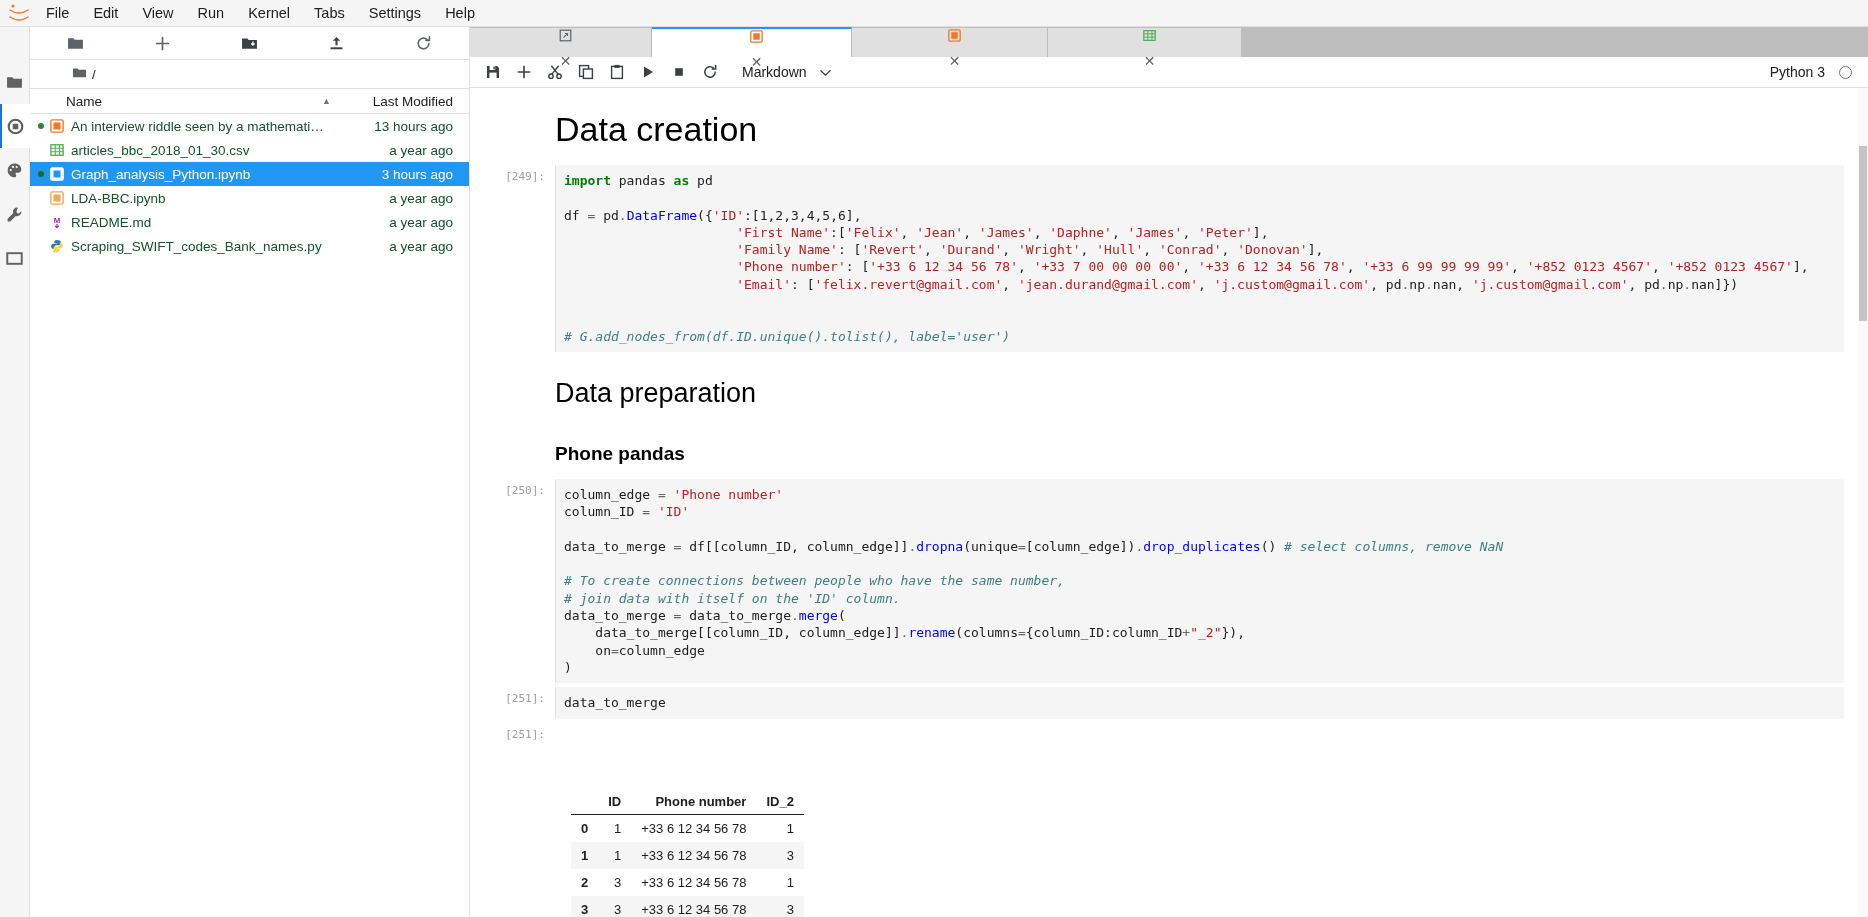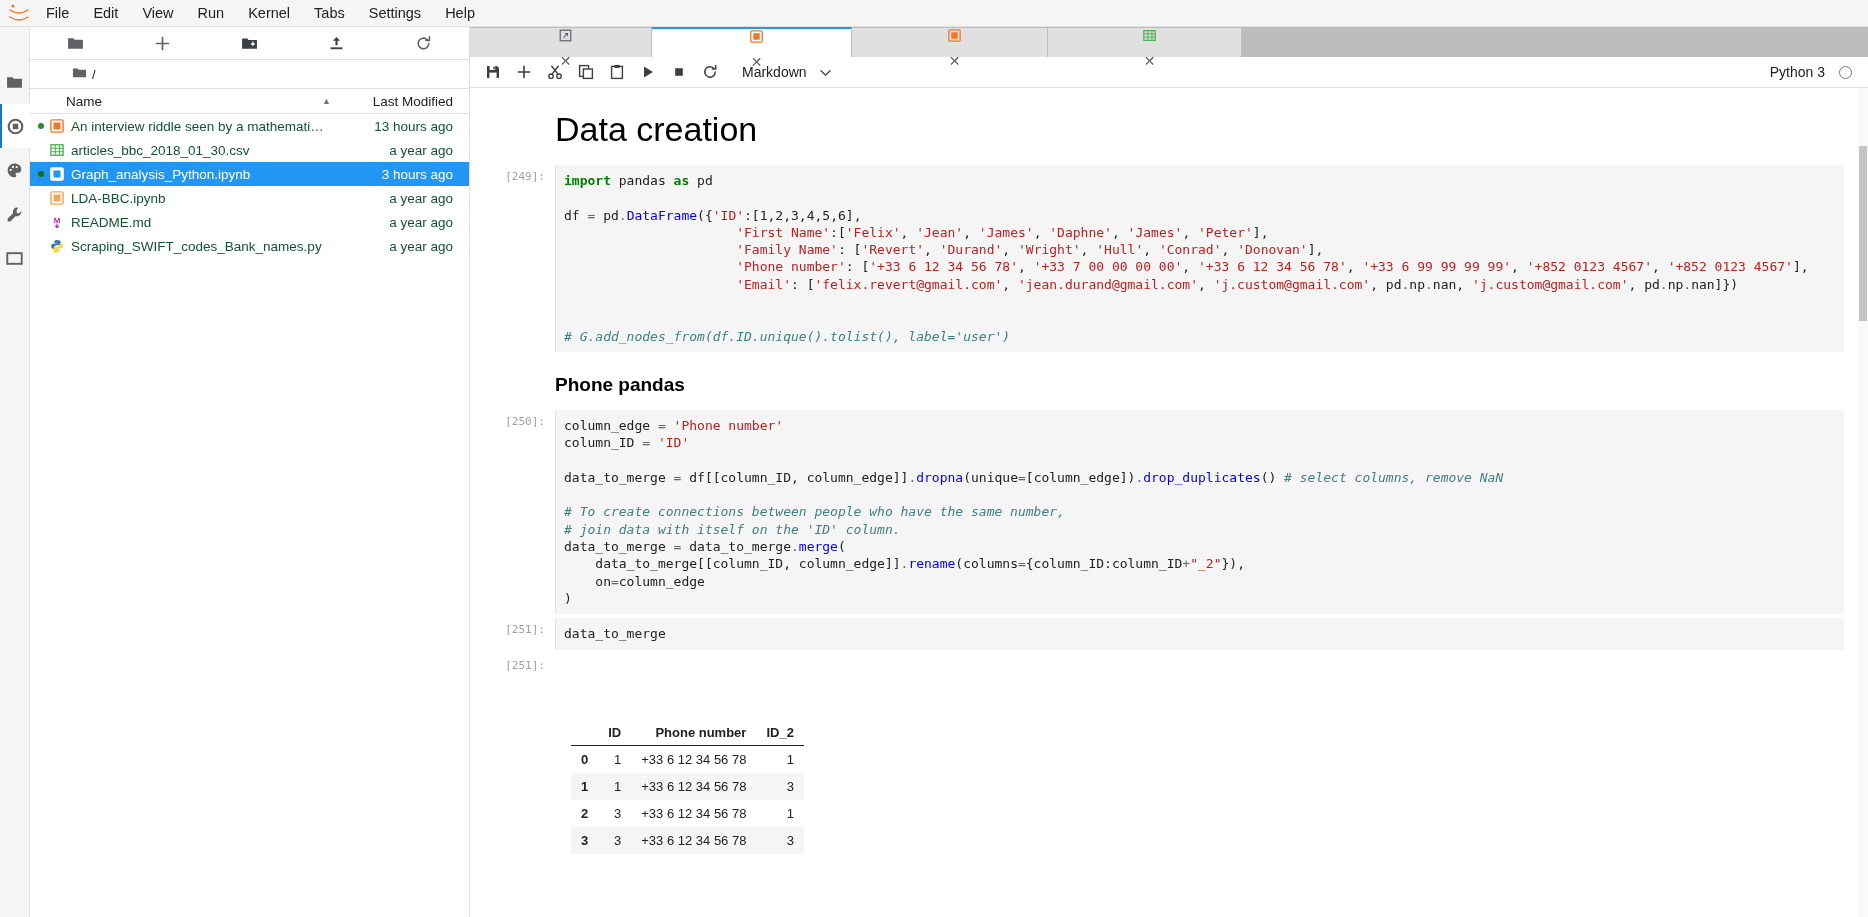--- a/index.html
+++ b/index.html
@@ -616,20 +616,26 @@
 <span class="n">df </span><span class="o">=</span><span class="n"> pd</span><span class="o">.</span><span class="nf">DataFrame</span><span class="n">({</span><span class="s">'ID'</span><span class="n">:[</span><span class="mi">1</span><span class="n">,</span><span class="mi">2</span><span class="n">,</span><span class="mi">3</span><span class="n">,</span><span class="mi">4</span><span class="n">,</span><span class="mi">5</span><span class="n">,</span><span class="mi">6</span><span class="n">],</span>
 <span class="n">                      </span><span class="s">'First Name'</span><span class="n">:[</span><span class="s">'Felix'</span><span class="n">, </span><span class="s">'Jean'</span><span class="n">, </span><span class="s">'James'</span><span class="n">, </span><span class="s">'Daphne'</span><span class="n">, </span><span class="s">'James'</span><span class="n">, </span><span class="s">'Peter'</span><span class="n">],</span>
 <span class="n">                      </span><span class="s">'Family Name'</span><span class="n">: [</span><span class="s">'Revert'</span><span class="n">, </span><span class="s">'Durand'</span><span class="n">, </span><span class="s">'Wright'</span><span class="n">, </span><span class="s">'Hull'</span><span class="n">, </span><span class="s">'Conrad'</span><span class="n">, </span><span class="s">'Donovan'</span><span class="n">],</span>
 <span class="n">                      </span><span class="s">'Phone number'</span><span class="n">: [</span><span class="s">'+33 6 12 34 56 78'</span><span class="n">, </span><span class="s">'+33 7 00 00 00 00'</span><span class="n">, </span><span class="s">'+33 6 12 34 56 78'</span><span class="n">, </span><span class="s">'+33 6 99 99 99 99'</span><span class="n">, </span><span class="s">'+852 0123 4567'</span><span class="n">, </span><span class="s">'+852 0123 4567'</span><span class="n">],</span>
 <span class="n">                      </span><span class="s">'Email'</span><span class="n">: [</span><span class="s">'felix.revert@gmail.com'</span><span class="n">, </span><span class="s">'jean.durand@gmail.com'</span><span class="n">, </span><span class="s">'j.custom@gmail.com'</span><span class="n">, pd</span><span class="o">.</span><span class="n">np</span><span class="o">.</span><span class="n">nan</span><span class="n">, </span><span class="s">'j.custom@gmail.com'</span><span class="n">, pd</span><span class="o">.</span><span class="n">np</span><span class="o">.</span><span class="n">nan</span><span class="n">]})</span>
 
 
 <span class="c"># G.add_nodes_from(df.ID.unique().tolist(), label='user')</span></div>
           </div>
 
+          <div class="cell">
+            <div class="prompt empty">&nbsp;</div>
+            <div class="md-body">
+              <h2 class="md">Data preparation</h2>
+            </div>
+          </div>
 
           <div class="cell">
             <div class="prompt empty">&nbsp;</div>
             <div class="md-body">
               <h3 class="md">Phone pandas</h3>
             </div>
           </div>
 
           <div class="cell">
             <div class="prompt">[250]:</div>

